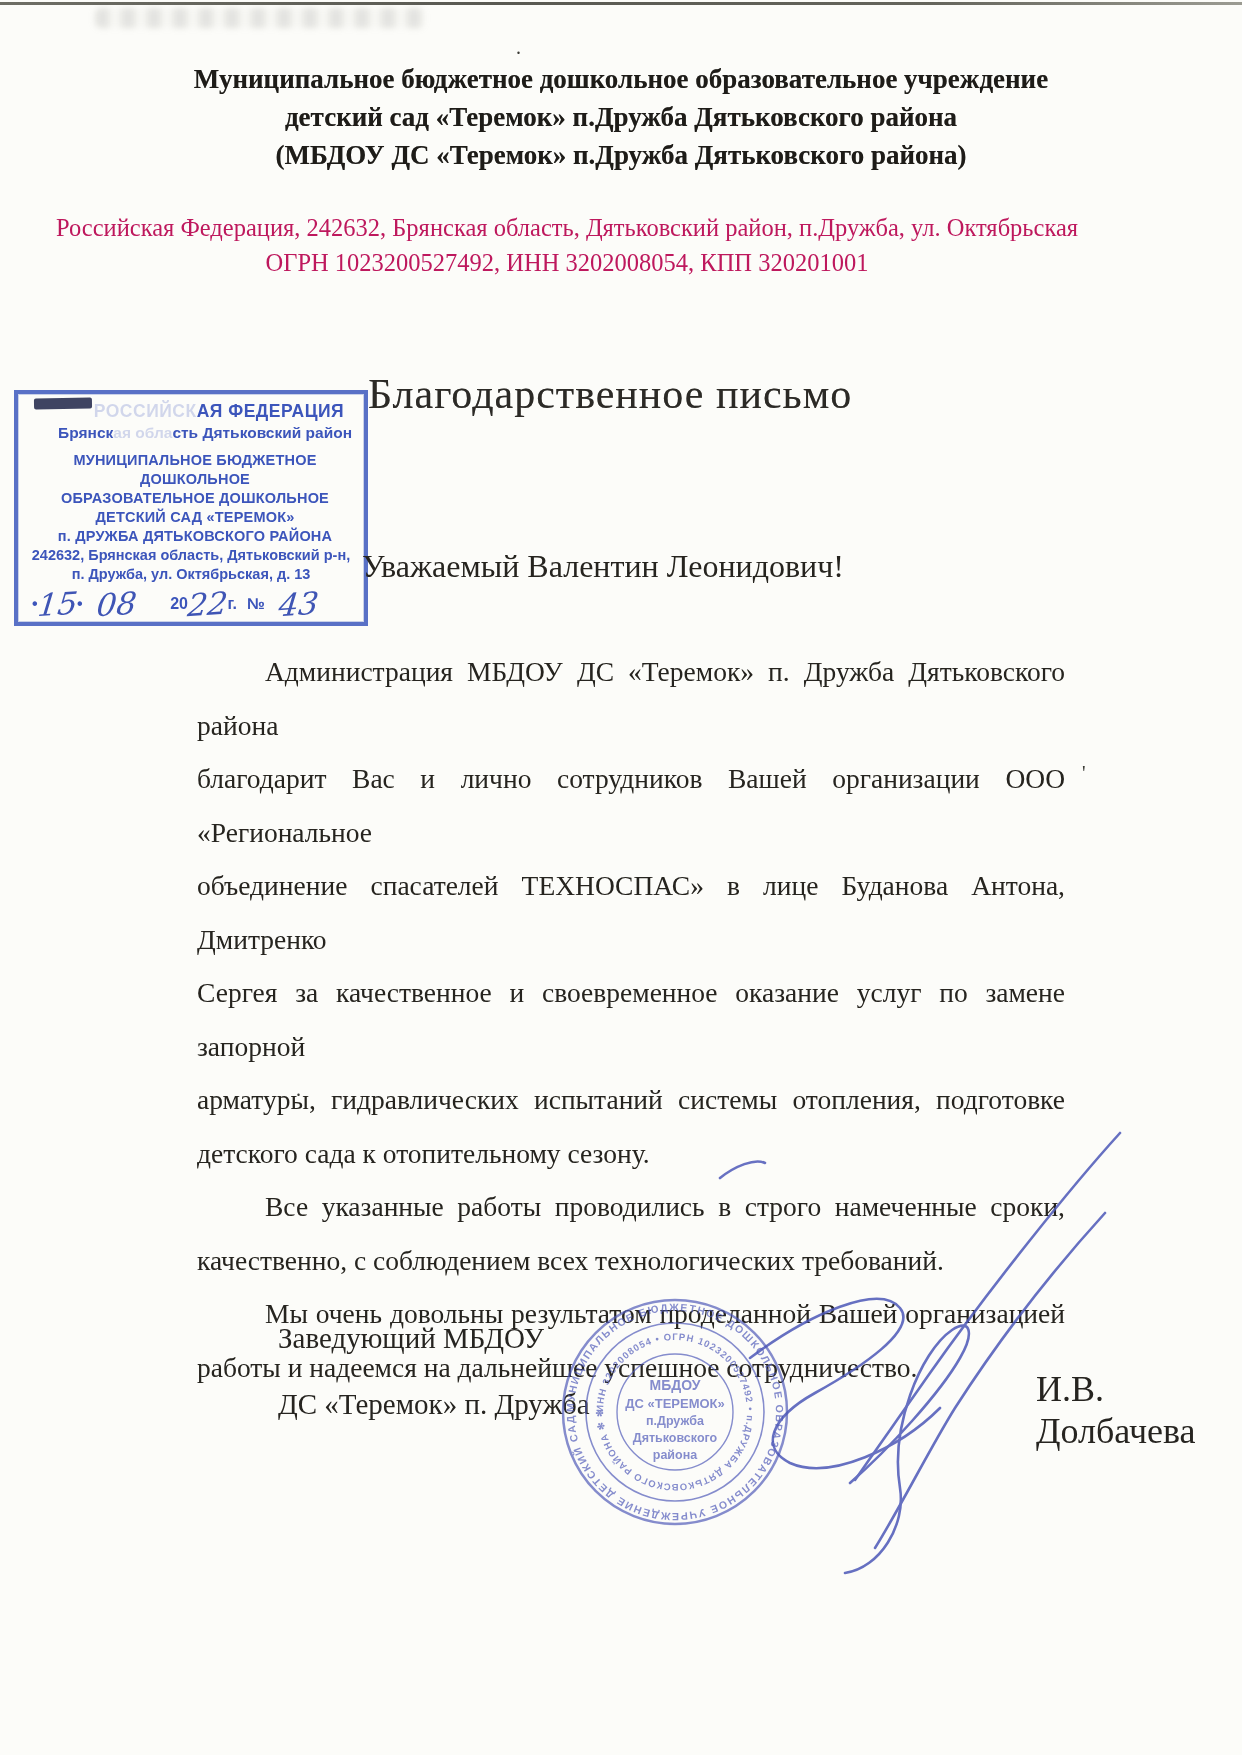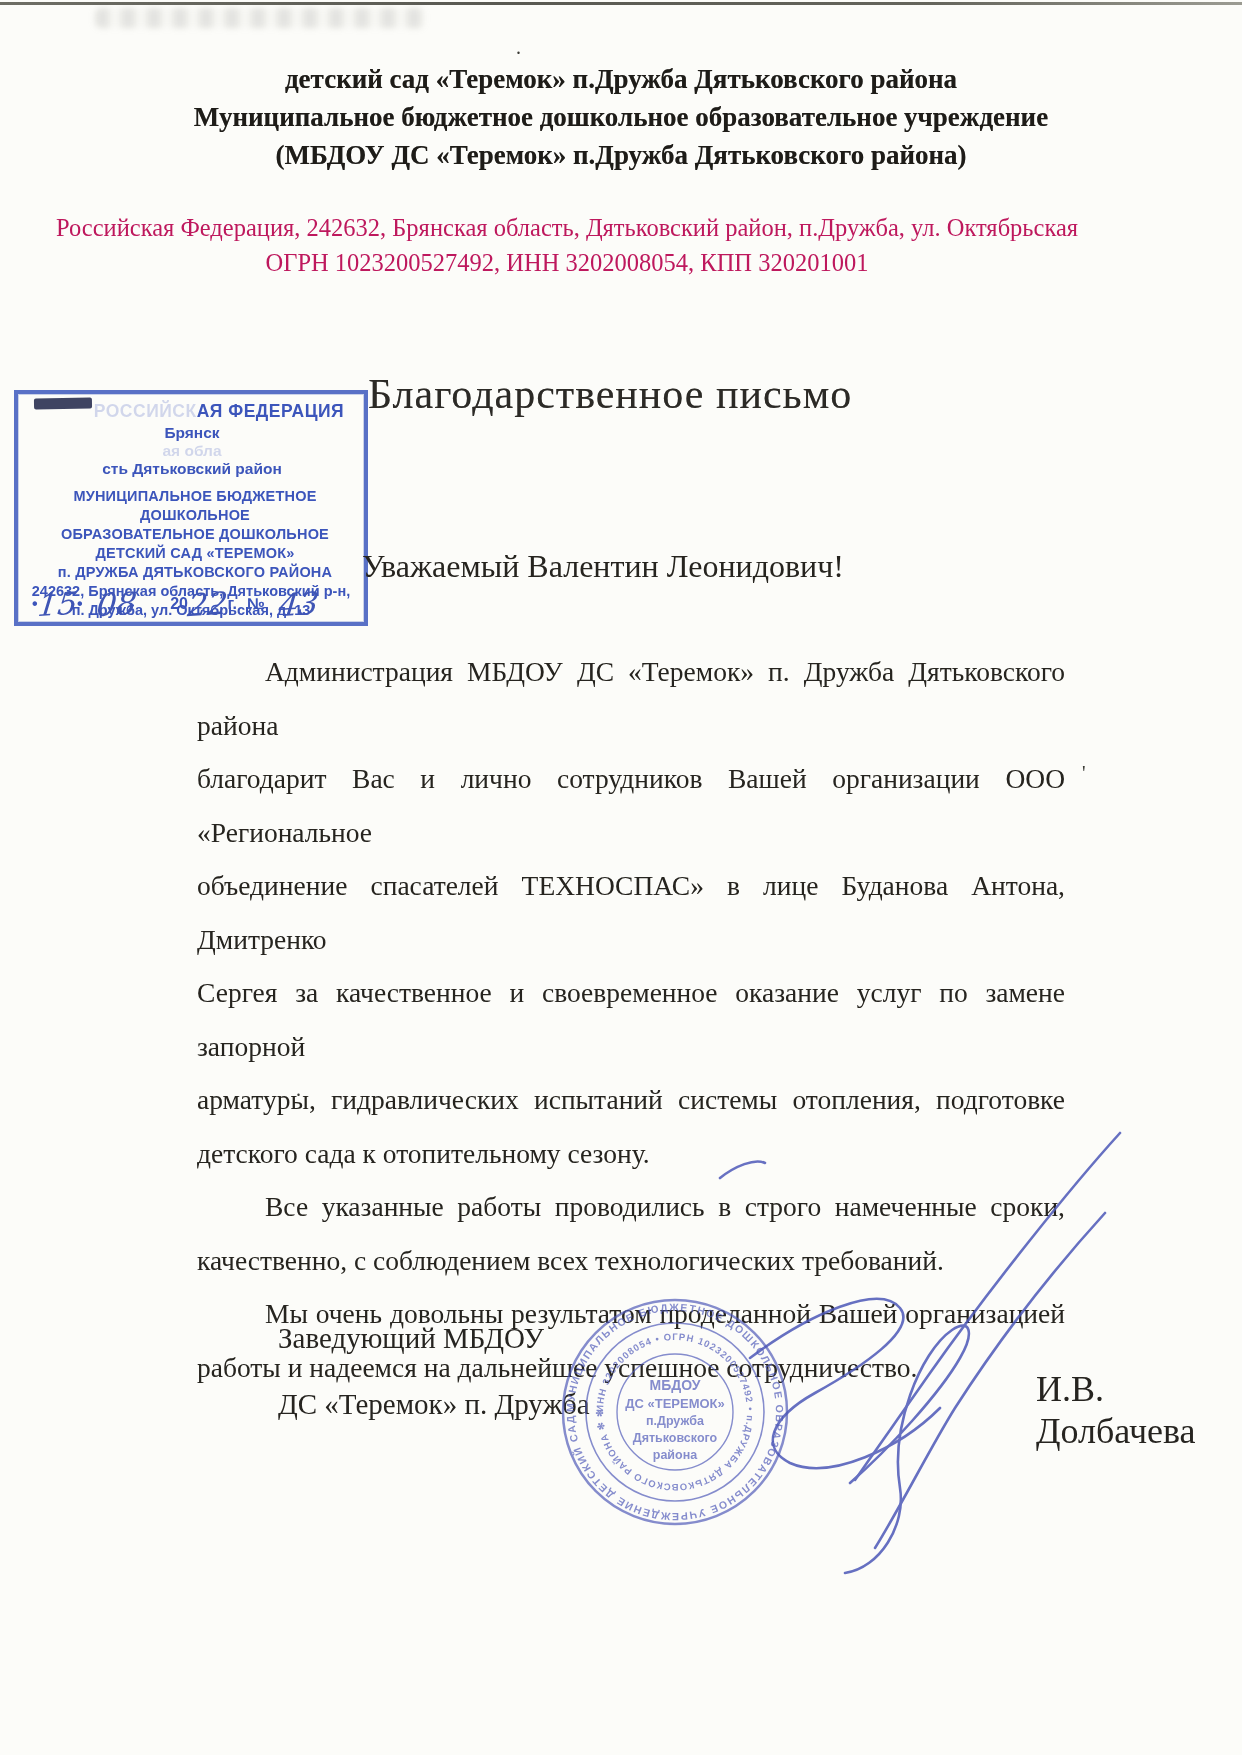--- a/index.html
+++ b/index.html
@@ -47,21 +47,21 @@
     font-family:"Liberation Sans", sans-serif;
     color:#3c55bb;
     font-weight:bold;
     text-align:center;
   }
   .rect-stamp .dark-bar{
     position:absolute;left:16px;top:4px;width:58px;height:11px;
     background:#1d2348;opacity:.85;transform:rotate(-1deg);border-radius:2px;
   }
   .rs-l1{margin-top:7px;font-size:17.5px;letter-spacing:.5px;padding-left:56px;}
-  .rs-l2{font-size:15.5px;margin-top:2px;display:flex;justify-content:flex-end;padding:0 12px 0 14px;flex-direction:column;}
+  .rs-l2{font-size:15.5px;margin-top:2px;display:flex;justify-content:flex-end;padding:0 12px 0 14px;}
   .faded{opacity:.22;}
   .rs-upper{font-size:14.5px;line-height:19px;margin-top:9px;letter-spacing:.2px;padding-left:8px;}
   .rs-addr{font-size:14.5px;line-height:19px;margin-top:0;}
   .rs-date{
     position:absolute;left:0;bottom:2px;width:100%;
     display:flex;align-items:flex-end;justify-content:flex-start;
     padding:0 6px 2px 14px;box-sizing:border-box;
     font-size:16px;
   }
   .hw{
@@ -105,22 +105,22 @@
 
 <div class="page">
 
   <div class="scan-topline"></div>
   <div class="scan-smudge"></div>
   <div class="speck" style="left:516px;top:36px;">.</div>
   <div class="speck" style="left:1082px;top:762px;">'</div>
   <div class="speck" style="left:296px;top:1078px;">.</div>
 
   <div class="letterhead">
+    <div>Муниципальное бюджетное дошкольное  образовательное учреждение</div>
     <div>детский сад «Теремок» п.Дружба Дятьковского района</div>
-    <div>Муниципальное бюджетное дошкольное  образовательное учреждение</div>
     <div>(МБДОУ ДС «Теремок» п.Дружба Дятьковского района)</div>
   </div>
 
   <div class="contacts">
     <div>Российская Федерация, 242632, Брянская область, Дятьковский  район, п.Дружба, ул. Октябрьская</div>
     <div>ОГРН 1023200527492, ИНН 3202008054, КПП 320201001</div>
   </div>
 
   <div class="rect-stamp">
     <div class="dark-bar"></div>

